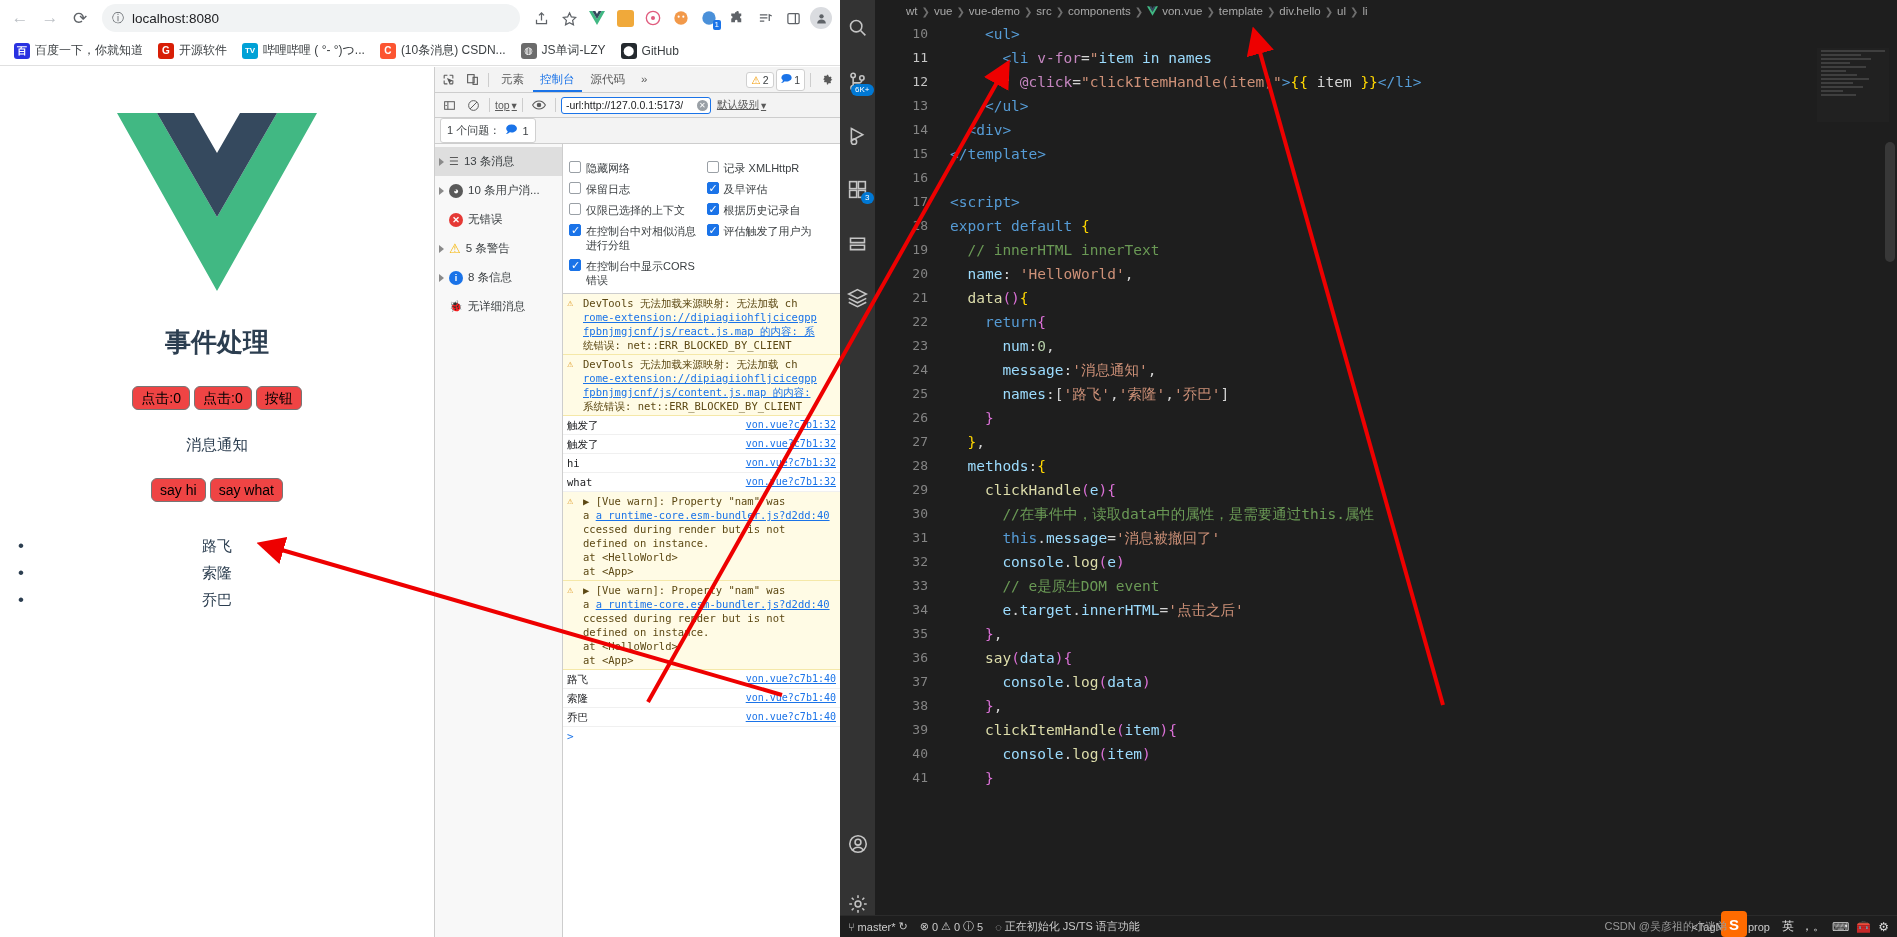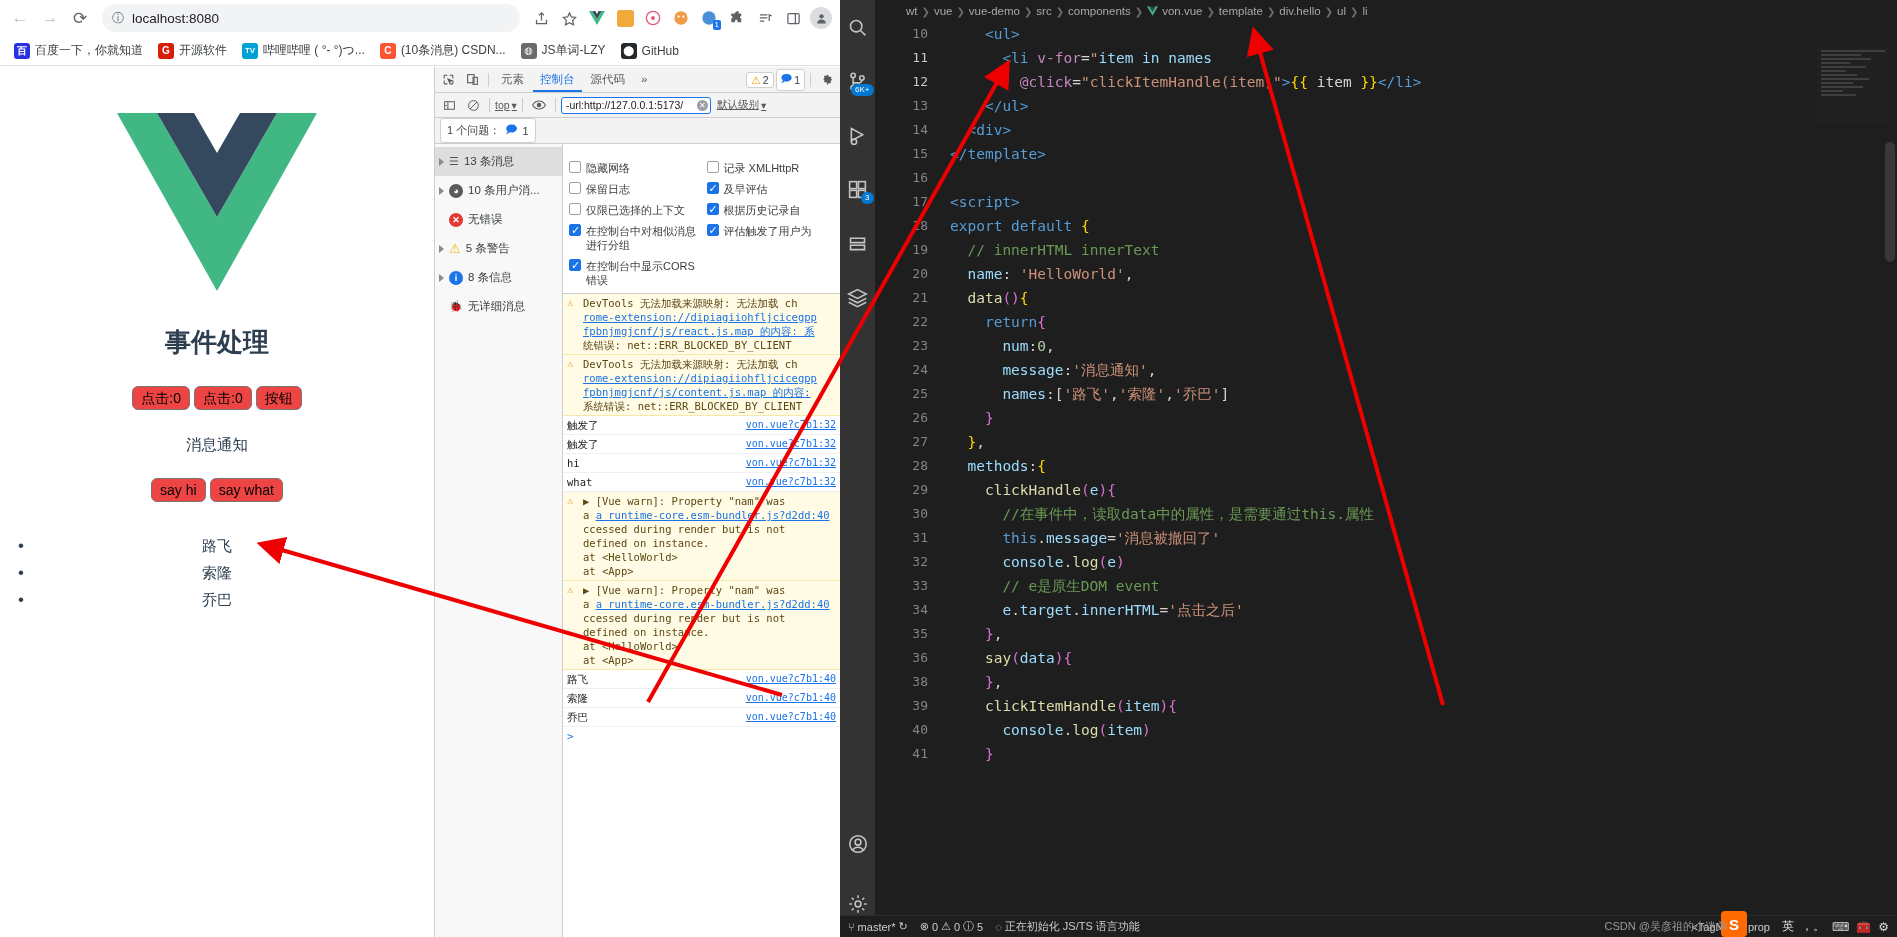--- a/index.html
+++ b/index.html
@@ -655,20 +655,21 @@
           <div class="codeline"><span class="lnum">27</span><span class="ctext"><span class="t-pln">  </span><span class="t-brk">}</span><span class="t-pln">,</span></span></div>
           <div class="codeline"><span class="lnum">28</span><span class="ctext"><span class="t-pln">  </span><span class="t-var">methods</span><span class="t-pln">:</span><span class="t-brk">{</span></span></div>
           <div class="codeline"><span class="lnum">29</span><span class="ctext"><span class="t-pln">    </span><span class="t-fn">clickHandle</span><span class="t-brk2">(</span><span class="t-var">e</span><span class="t-brk2">)</span><span class="t-brk2">{</span></span></div>
           <div class="codeline"><span class="lnum">30</span><span class="ctext"><span class="t-pln">      </span><span class="t-cmt">//在事件中，读取data中的属性，是需要通过this.属性</span></span></div>
           <div class="codeline"><span class="lnum">31</span><span class="ctext"><span class="t-pln">      </span><span class="t-this">this</span><span class="t-pln">.</span><span class="t-var">message</span><span class="t-pln">=</span><span class="t-str">'消息被撤回了'</span></span></div>
           <div class="codeline"><span class="lnum">32</span><span class="ctext"><span class="t-pln">      </span><span class="t-var">console</span><span class="t-pln">.</span><span class="t-fn">log</span><span class="t-brk2">(</span><span class="t-var">e</span><span class="t-brk2">)</span></span></div>
           <div class="codeline"><span class="lnum">33</span><span class="ctext"><span class="t-pln">      </span><span class="t-cmt">// e是原生DOM event</span></span></div>
           <div class="codeline"><span class="lnum">34</span><span class="ctext"><span class="t-pln">      </span><span class="t-var">e</span><span class="t-pln">.</span><span class="t-var">target</span><span class="t-pln">.</span><span class="t-var">innerHTML</span><span class="t-pln">=</span><span class="t-str">'点击之后'</span></span></div>
           <div class="codeline"><span class="lnum">35</span><span class="ctext"><span class="t-pln">    </span><span class="t-brk2">}</span><span class="t-pln">,</span></span></div>
           <div class="codeline"><span class="lnum">36</span><span class="ctext"><span class="t-pln">    </span><span class="t-fn">say</span><span class="t-brk2">(</span><span class="t-var">data</span><span class="t-brk2">)</span><span class="t-brk2">{</span></span></div>
+          <div class="codeline"><span class="lnum">37</span><span class="ctext"><span class="t-pln">      </span><span class="t-var">console</span><span class="t-pln">.</span><span class="t-fn">log</span><span class="t-brk2">(</span><span class="t-var">data</span><span class="t-brk2">)</span></span></div>
           <div class="codeline"><span class="lnum">38</span><span class="ctext"><span class="t-pln">    </span><span class="t-brk2">}</span><span class="t-pln">,</span></span></div>
           <div class="codeline"><span class="lnum">39</span><span class="ctext"><span class="t-pln">    </span><span class="t-fn">clickItemHandle</span><span class="t-brk2">(</span><span class="t-var">item</span><span class="t-brk2">)</span><span class="t-brk2">{</span></span></div>
           <div class="codeline"><span class="lnum">40</span><span class="ctext"><span class="t-pln">      </span><span class="t-var">console</span><span class="t-pln">.</span><span class="t-fn">log</span><span class="t-brk2">(</span><span class="t-var">item</span><span class="t-brk2">)</span></span></div>
           <div class="codeline"><span class="lnum">41</span><span class="ctext"><span class="t-pln">    </span><span class="t-brk2">}</span></span></div>
         </div>
       <div class="minimap">
         <i></i>
           <i style="width:55%"></i>
           <i style="width:70%"></i>
           <i style="width:40%"></i>

